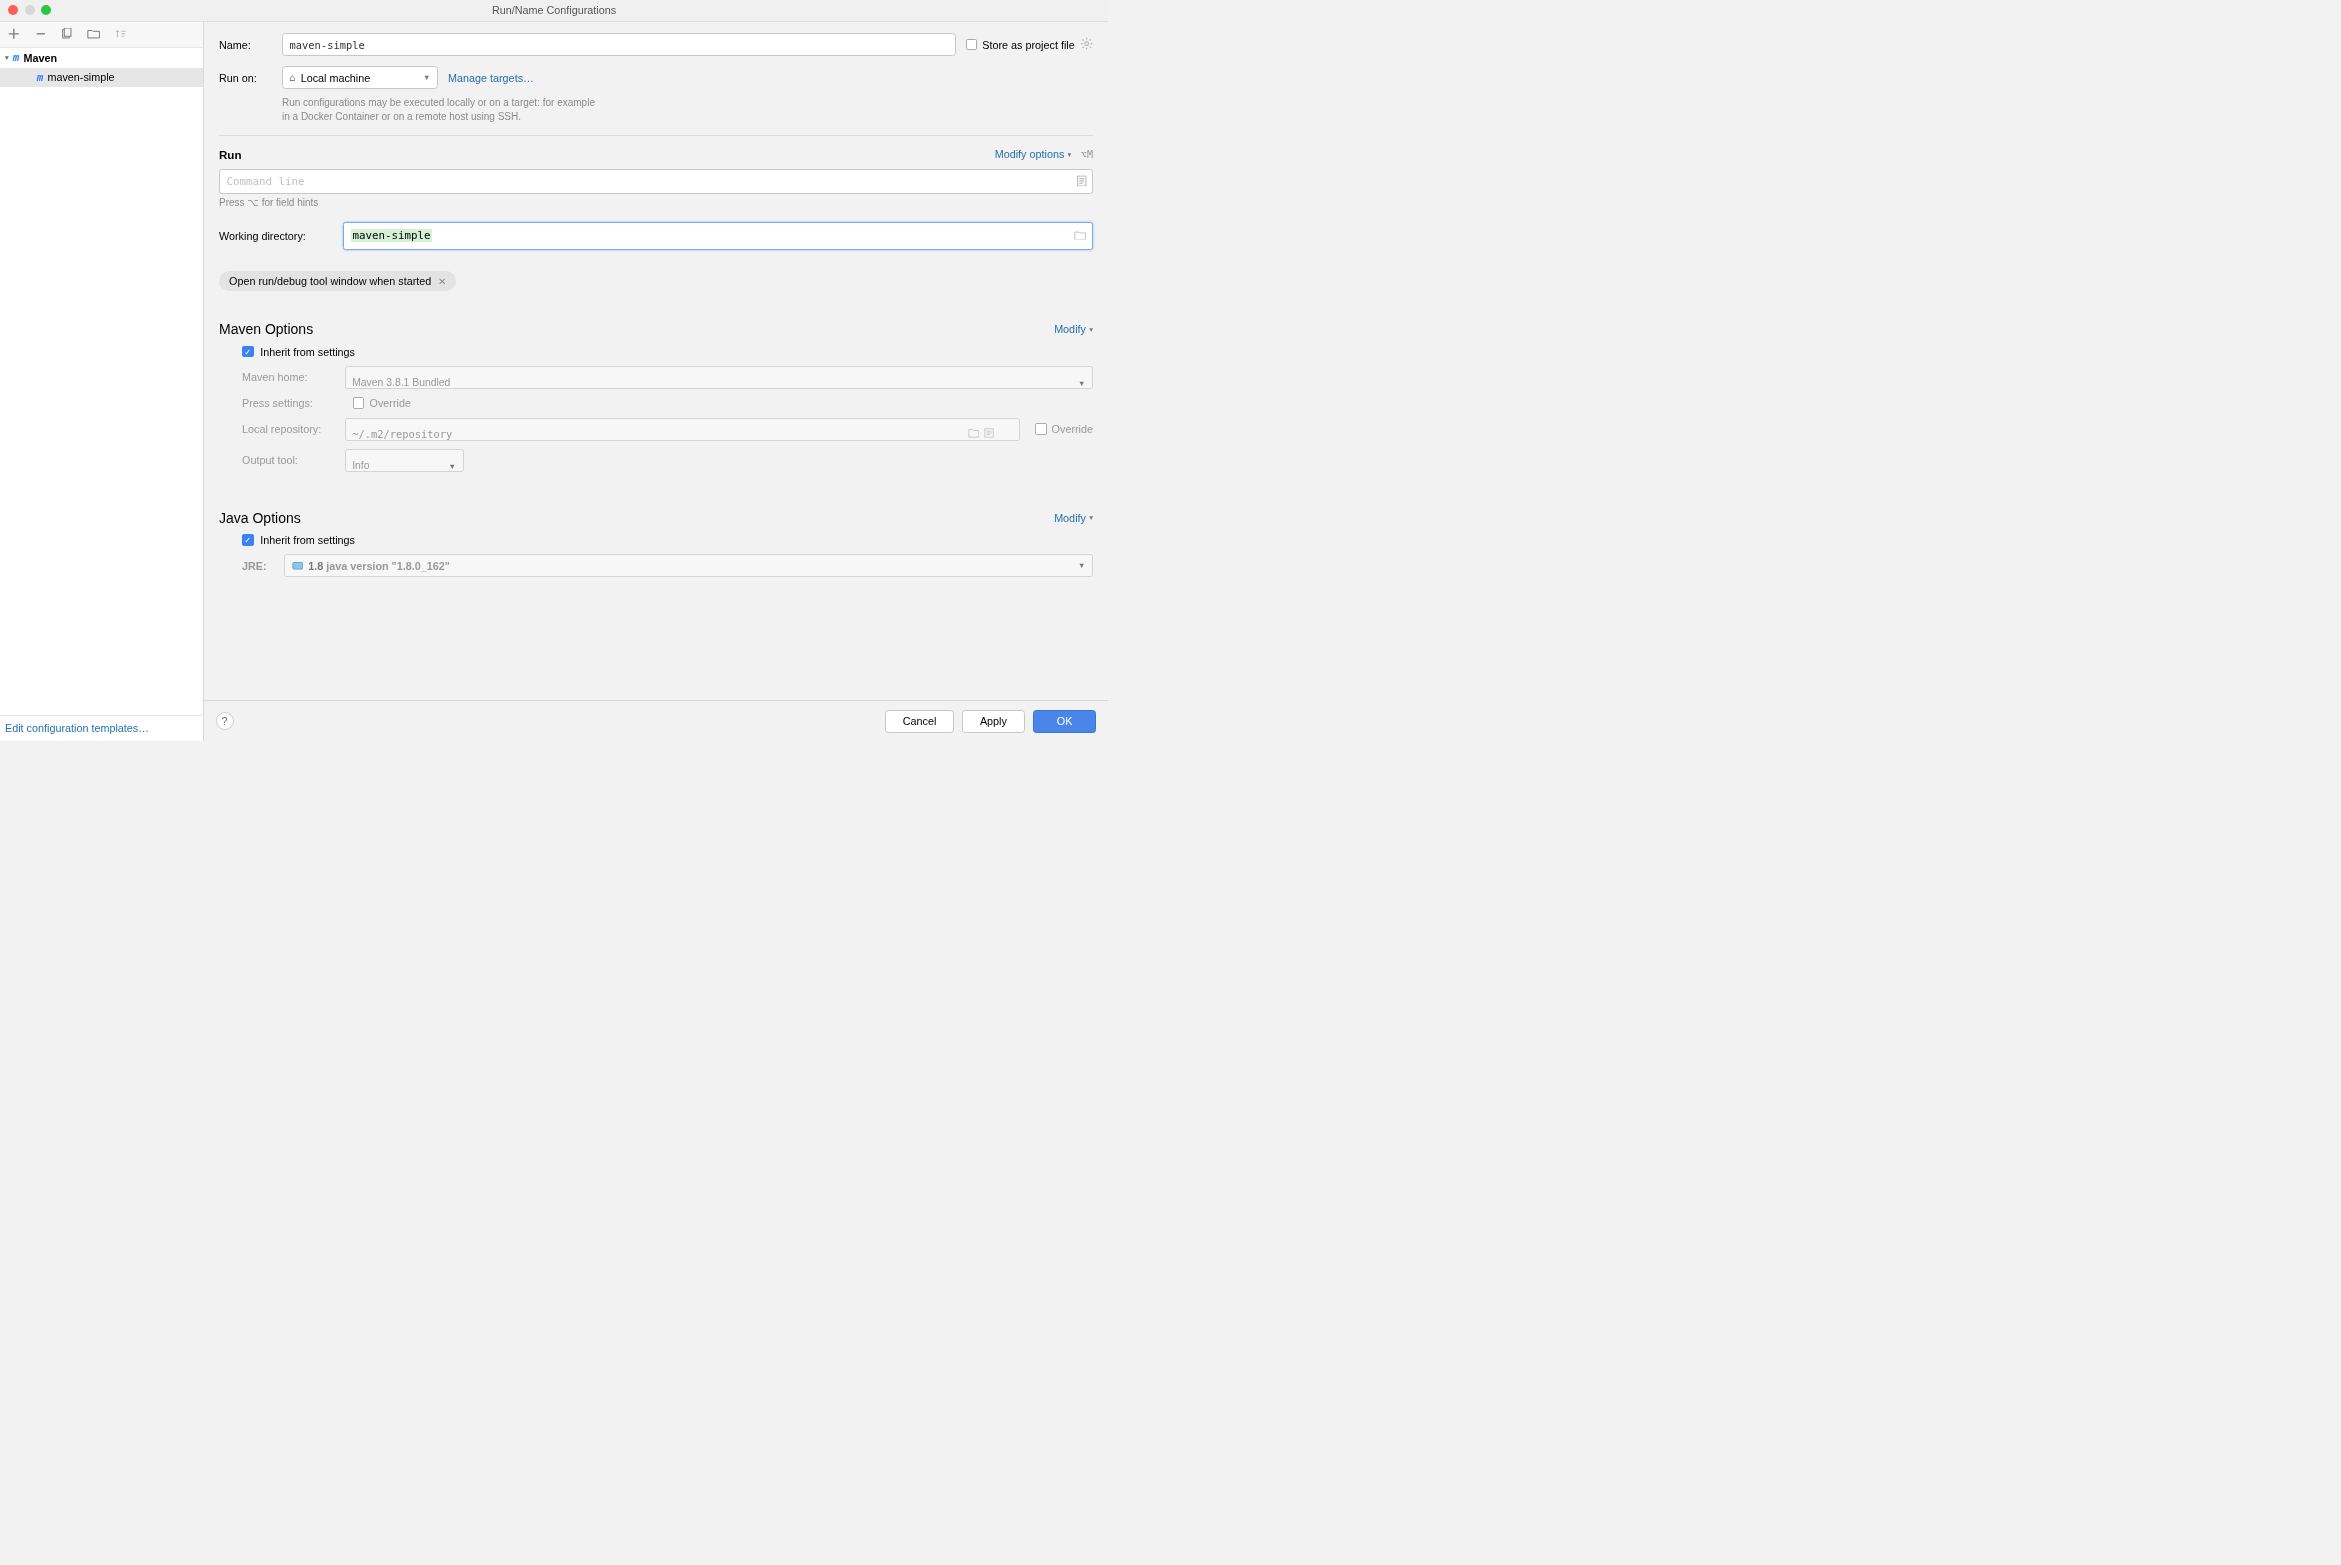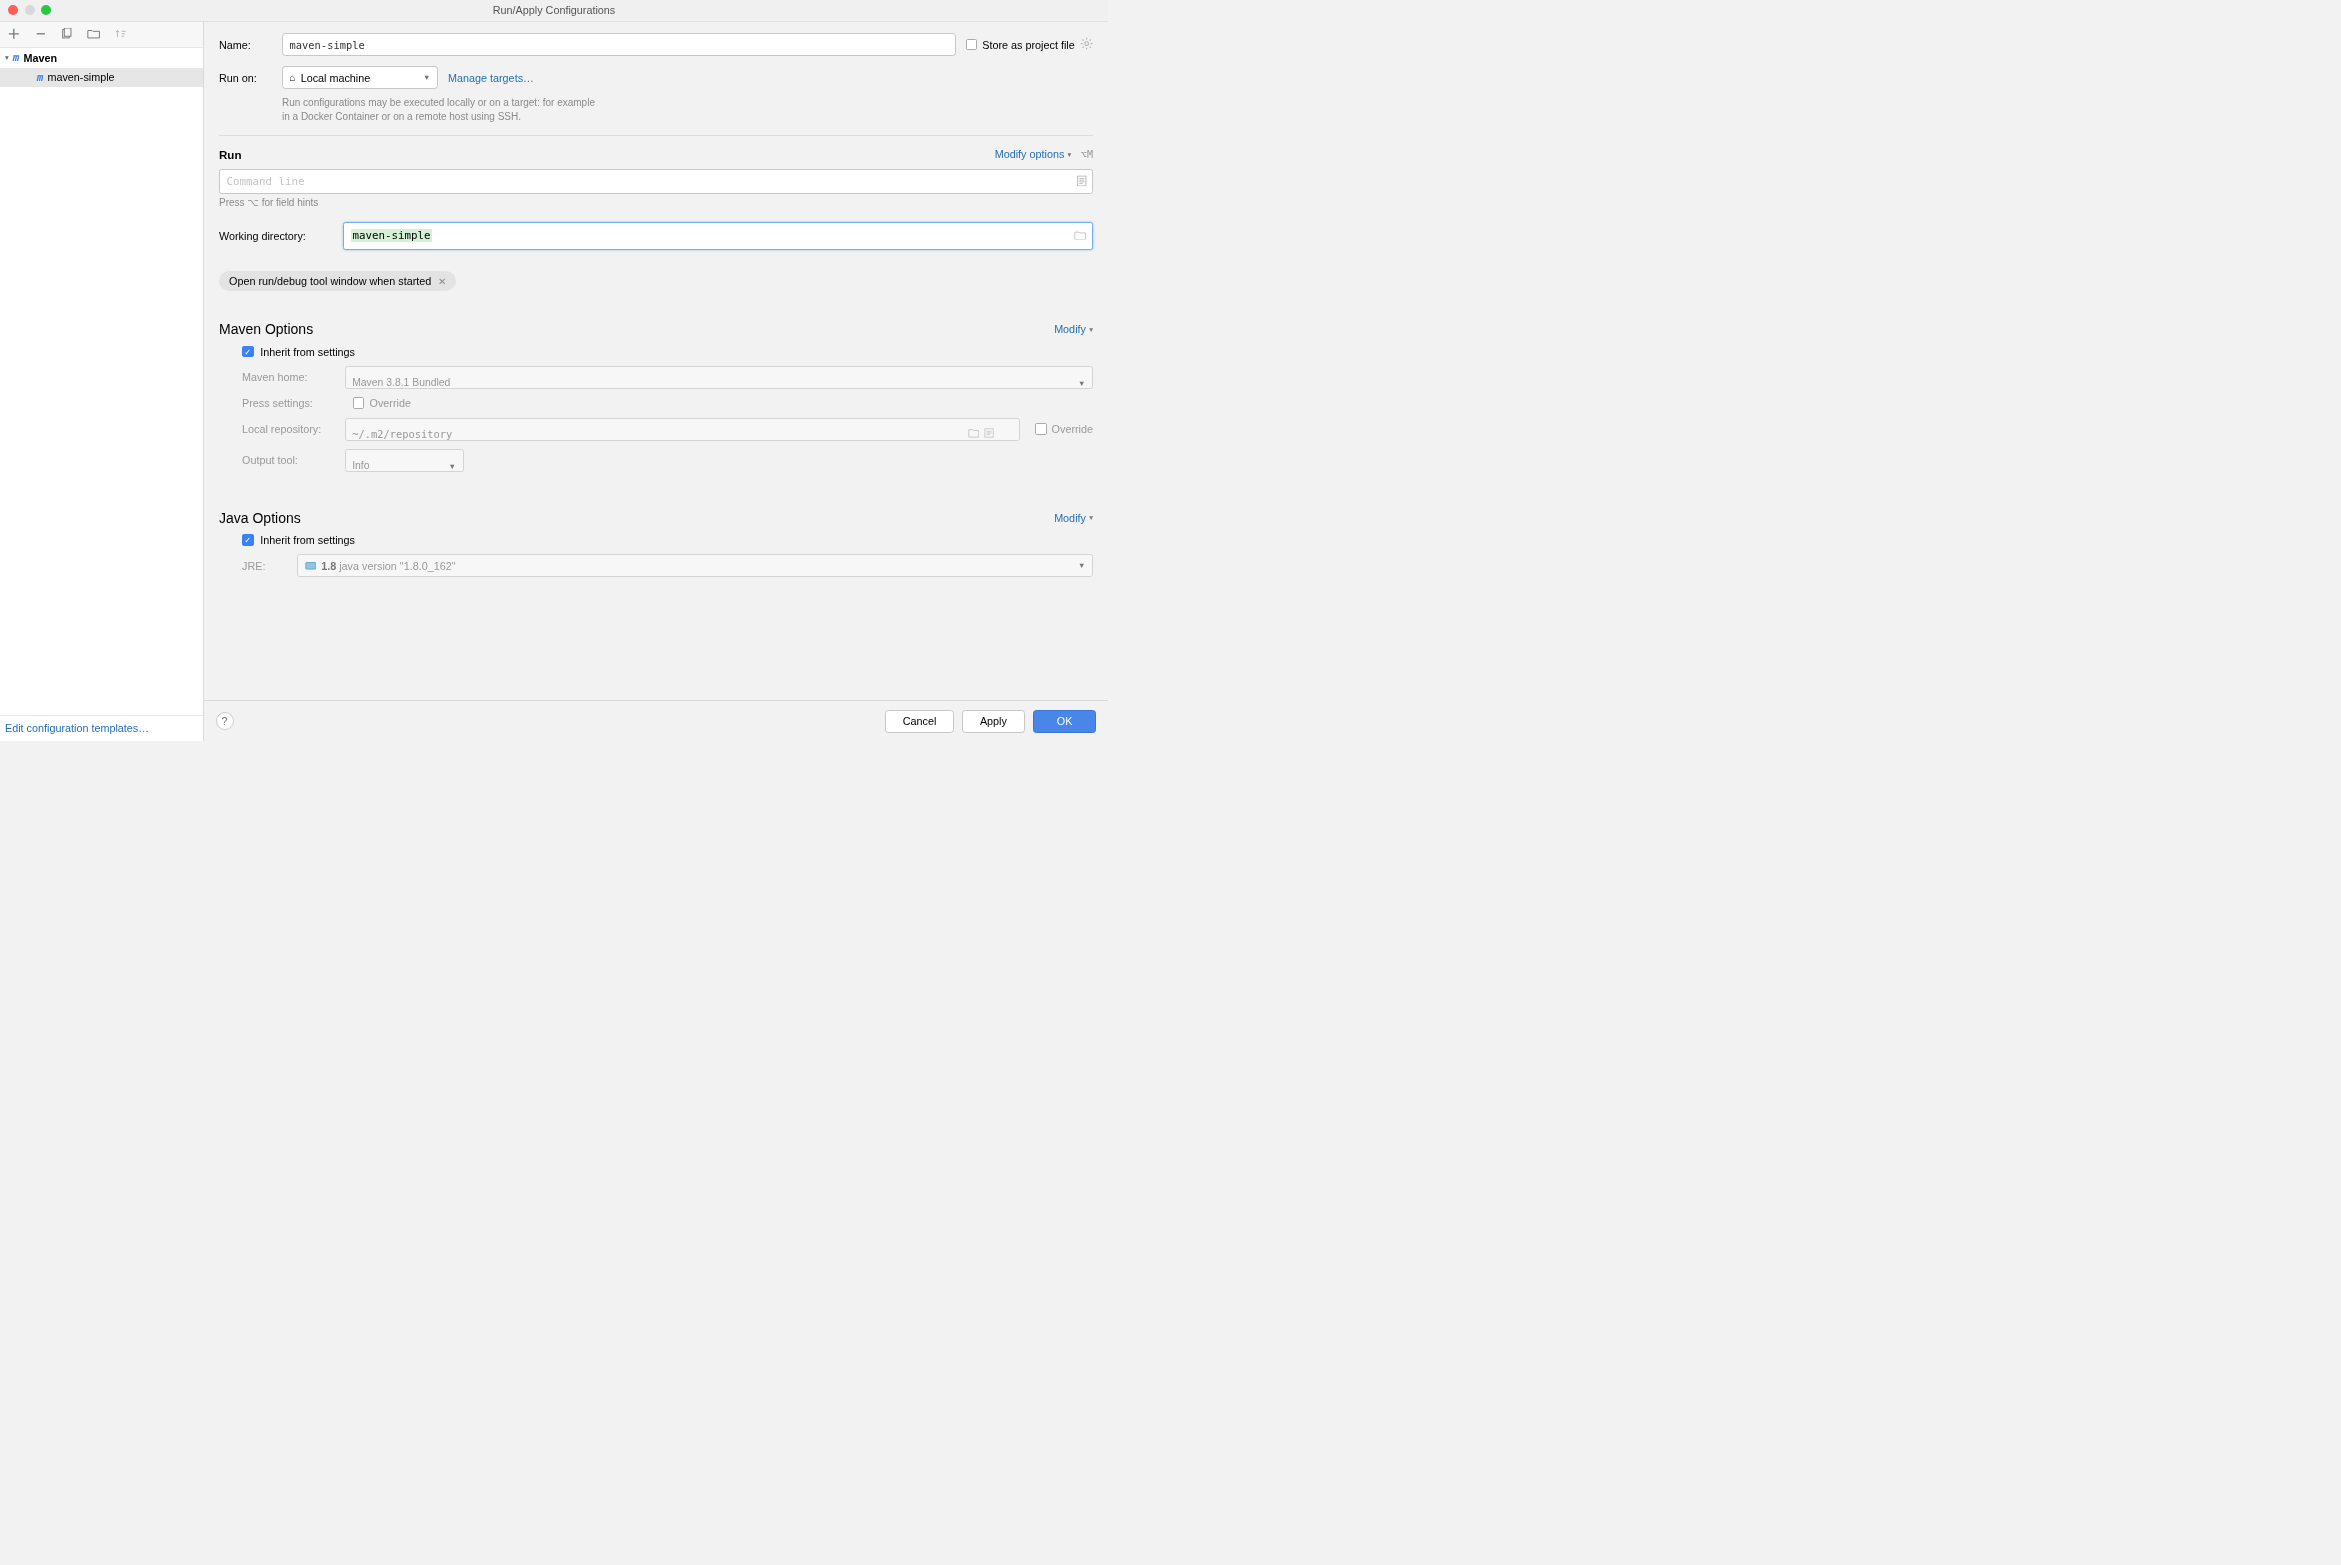--- a/index.html
+++ b/index.html
@@ -58,21 +58,21 @@
 .sub-head { display: flex; align-items: center; justify-content: space-between; margin-top: 30px; margin-bottom: 6.6px; }
 .sub-title { font-size: 14px; }
 .indent { padding-left: 23px; }
 .opt-row { display: flex; align-items: center; gap: 6.6px; margin: 8.3px 0; }
 .opt-label { color: #999; width: 96px; }
 .opt-input { flex: 1; height: 23px; border: 0.8px solid #d4d4d4; border-radius: 2.5px; background: #f7f7f7; padding: 0 25px 0 6.6px; color: #999; position: relative; display: flex; align-items: flex-end; font-family: Menlo, monospace; font-size: 10.4px; }
 .opt-input.select-like { justify-content: space-between; padding-right: 6.6px; font-family: inherit; }
 .opt-select-small { width: 119px; flex: none; }
 .right-icons { display: inline-flex; gap: 5px; color: #b0b0b0; margin-left: auto; }
 .override { display: flex; align-items: center; gap: 5px; margin-left: 8.3px; color: #999; }
-.jre-row { display: flex; align-items: center; gap: 19px; margin-top: 6.6px; }
+.jre-row { display: flex; align-items: center; gap: 6px; margin-top: 6.6px; font-weight: bold; }
 .jre-label { color: #999; width: 36px; }
 .jre-select { flex: 1; height: 23px; border: 0.8px solid #d4d4d4; border-radius: 2.5px; background: #f7f7f7; padding: 0 6.6px; display: flex; align-items: center; gap: 5px; color: #999; }
 .jdk-icon { width: 11.6px; height: 11.6px; display: inline-flex; align-items: center; justify-content: center; }
 .footer { height: 41px; border-top: 0.8px solid #d9d9d9; display: flex; align-items: center; padding: 0 11.6px; background: #f2f2f2; gap: 8.3px; }
 .help { width: 18px; height: 18px; border: 0.8px solid #cfcfcf; border-radius: 50%; display: inline-flex; align-items: center; justify-content: center; color: #6c6c6c; background: #fff; }
 .spacer { flex: 1; }
 .btn { height: 23px; padding: 0 16.6px; border: 0.8px solid #c7c7c7; border-radius: 3.3px; background: #fff; cursor: pointer; font-size: 10.8px; }
 .btn.primary { background: #4a86e8; border-color: #3a76d8; color: #fff; padding: 0 23px; }
 .home-icon { font-size: 10px; }
 .chev { color: #777; font-size: 7.5px; }
@@ -82,21 +82,21 @@
 </head>
 <body>
 
 <div class="window">
   <div class="titlebar">
     <div class="traffic">
       <span class="tl-close"></span>
       <span class="tl-min"></span>
       <span class="tl-max"></span>
     </div>
-    <div class="title">Run/Apply Configurations</div>
+    <div class="title">Run/Name Configurations</div>
   </div>
 
   <div class="content">
     <div class="sidebar">
       <div class="toolbar">
         <span class="tbtn">
             <svg width="11.6" height="11.6" viewBox="0 0 14 14">
               <path d="M7 1v12M1 7h12" stroke="#7a7a7a" stroke-width="1.6"></path>
             </svg>
           </span>

